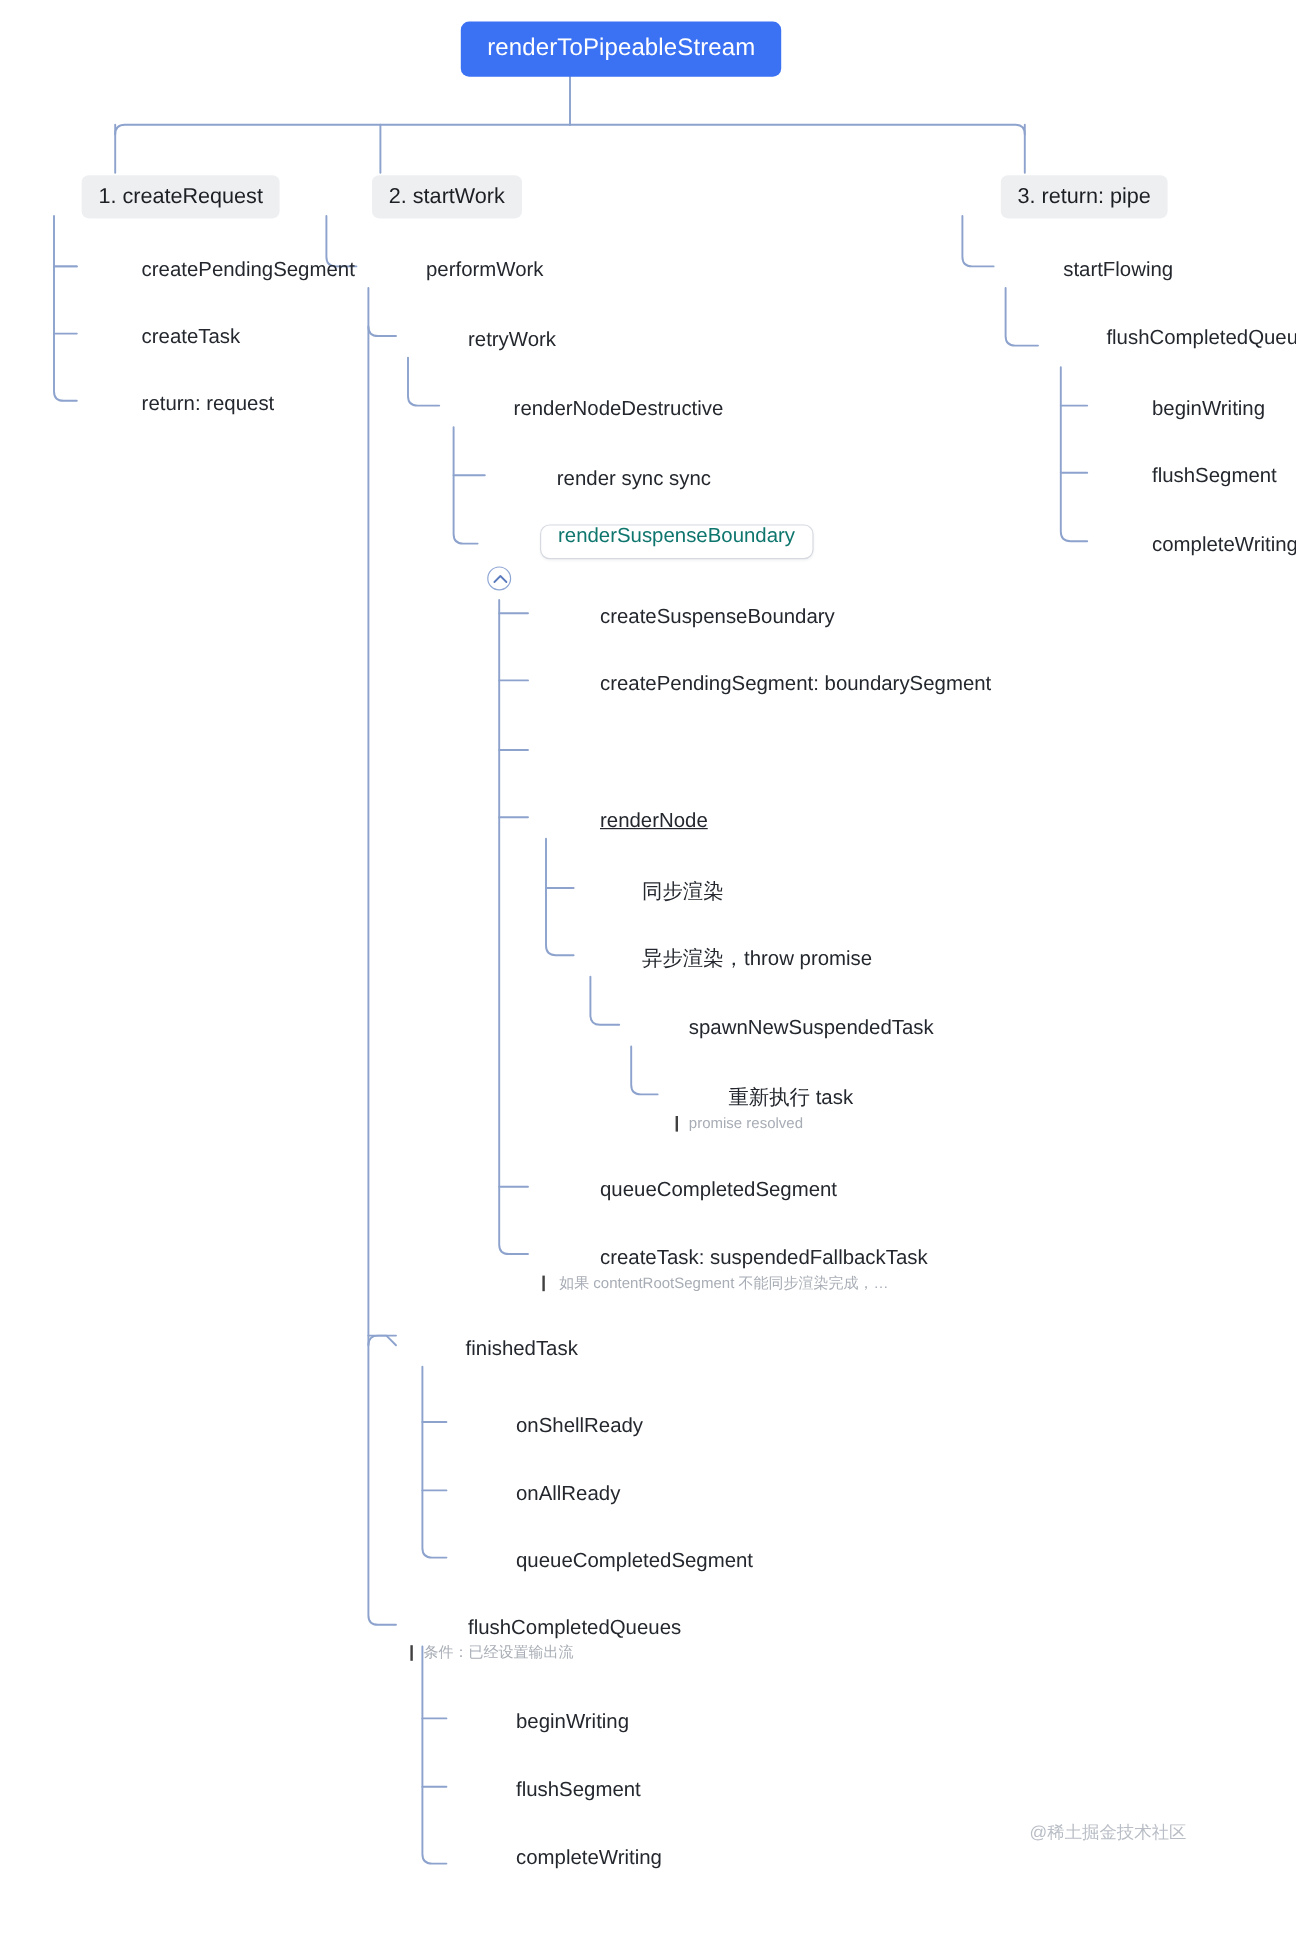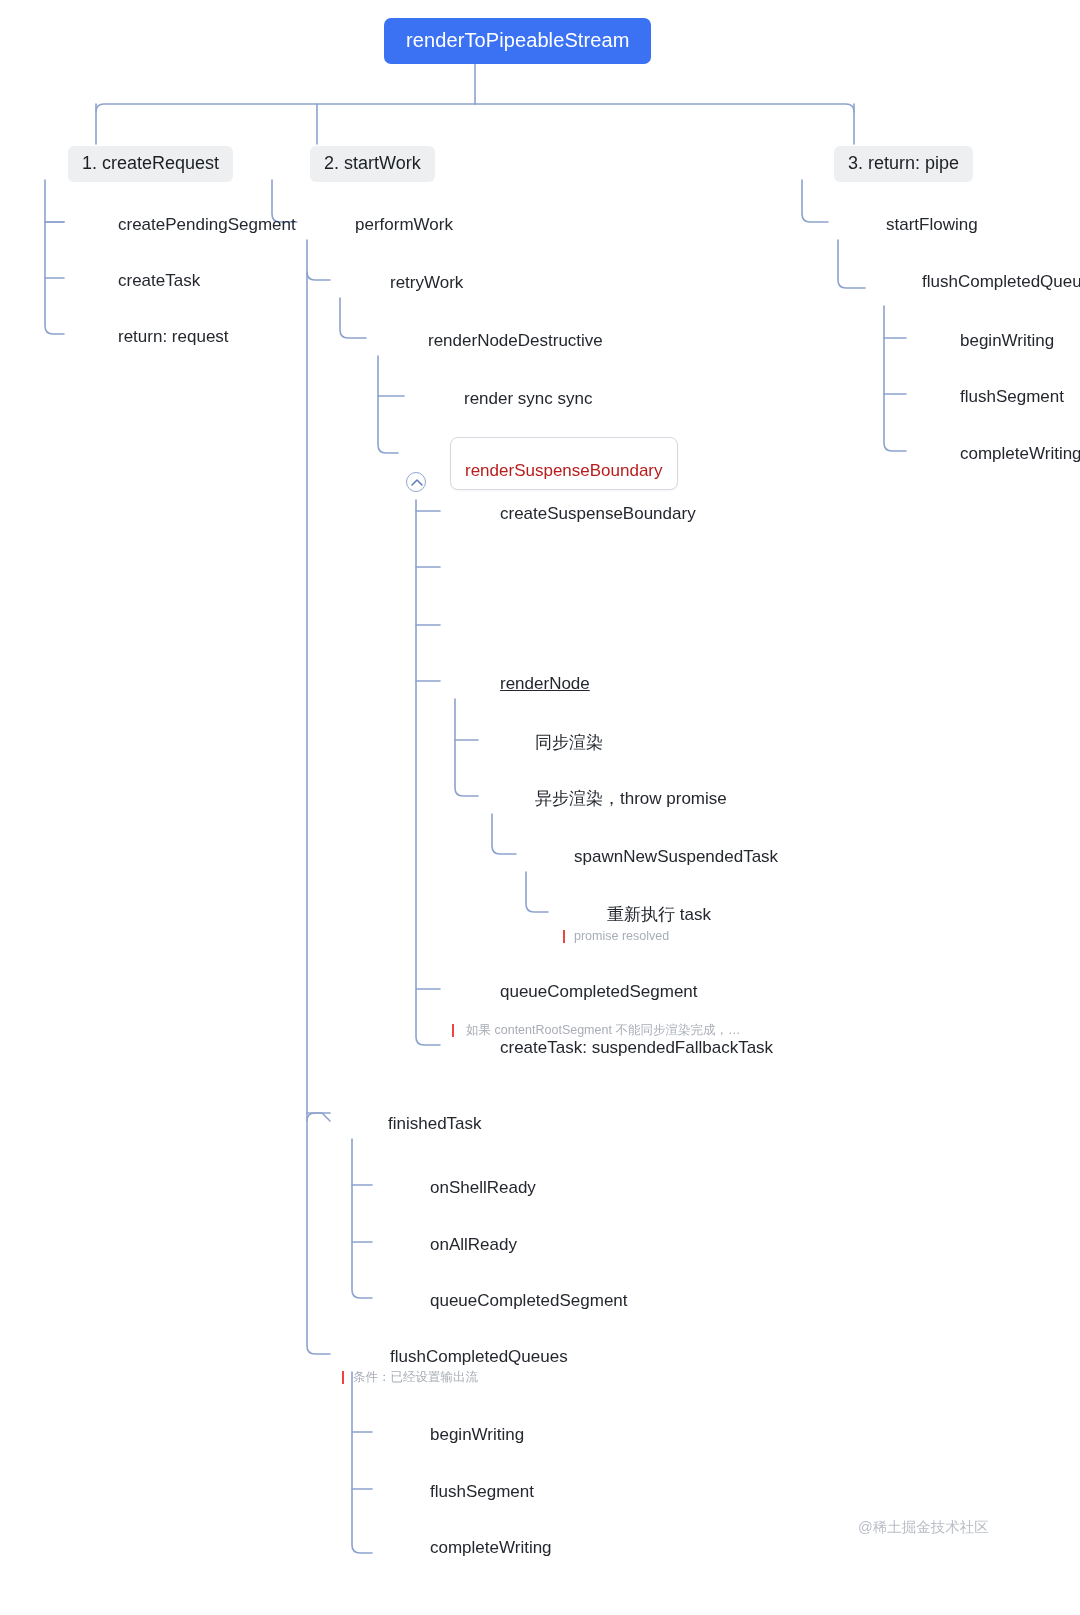--- a/index.html
+++ b/index.html
@@ -48,37 +48,37 @@
     border-radius: 6px;
   }
   
   .node-text {
     color: #24282e;
     font-size: 17px;
     padding: 3px 2px;
   }
   
   .node-outline {
-    color: #b91c1c;
+    color: #0f766e;
     font-size: 17px;
-    padding: 24px 14px 10px 14px;
+    padding: 0 14px 10px 14px;
     border: 1px solid #d6dae0;
     border-radius: 8px;
     background: #ffffff;
     box-shadow: 0 1px 2px rgba(20,30,60,0.05);
   }
   
   .note {
     position: absolute;
     white-space: nowrap;
     color: #a8adb5;
     font-size: 12.5px;
     line-height: 1;
     padding-left: 9px;
-    border-left: 2px solid #ef4444;
+    border-left: 2px solid #404040;
   }
   
   .toggle {
     position: absolute;
     width: 20px;
     height: 20px;
     border-radius: 50%;
     border: 1.4px solid #8fa6d4;
     background: #ffffff;
     box-sizing: border-box;
@@ -176,34 +176,35 @@
 
   <div class="node node-outline" style="left:402px; top:437px;">renderSuspenseBoundary</div>
 
   <div class="toggle" style="left:406px; top:472px;">
     <svg width="14" height="12" viewBox="0 0 14 12" fill="none">
       <path d="M2 8 L7 3 L12 8" stroke="#5b7bbd" stroke-width="1.5" stroke-linecap="round" stroke-linejoin="round"></path>
     </svg>
   </div>
 
   <div class="node node-text" style="left:450px; top:502px;">createSuspenseBoundary</div>
+  <div class="node node-text" style="left:450px; top:558px;">createPendingSegment: boundarySegment</div>
   <div class="node node-text" style="left:450px; top:672px;text-decoration:underline;">renderNode</div>
 
   <div class="node node-text" style="left:485px; top:731px;">同步渲染</div>
   <div class="node node-text" style="left:485px; top:787px;">异步渲染，throw promise</div>
 
   <div class="node node-text" style="left:524px; top:845px;">spawnNewSuspendedTask</div>
   <div class="node node-text" style="left:557px; top:903px;">重新执行 task</div>
 
   <div class="note" style="left:563px; top:930px;">promise resolved</div>
 
   <div class="node node-text" style="left:450px; top:980px;">queueCompletedSegment</div>
   <div class="node node-text" style="left:450px; top:1036px;">createTask: suspendedFallbackTask</div>
 
-  <div class="note" style="left:452px; top:1024px;padding-left:12px;">如果 contentRootSegment 不能同步渲染完成，…</div>
+  <div class="note" style="left:452px; top:1063px;padding-left:12px;">如果 contentRootSegment 不能同步渲染完成，…</div>
 
   <div class="node node-text" style="left:338px; top:1112px;">finishedTask</div>
   <div class="node node-text" style="left:380px; top:1176px;">onShellReady</div>
   <div class="node node-text" style="left:380px; top:1233px;">onAllReady</div>
   <div class="node node-text" style="left:380px; top:1289px;">queueCompletedSegment</div>
 
   <div class="node node-text" style="left:340px; top:1345px;">flushCompletedQueues</div>
 
   <div class="note" style="left:342px; top:1371px;">条件：已经设置输出流</div>
 

